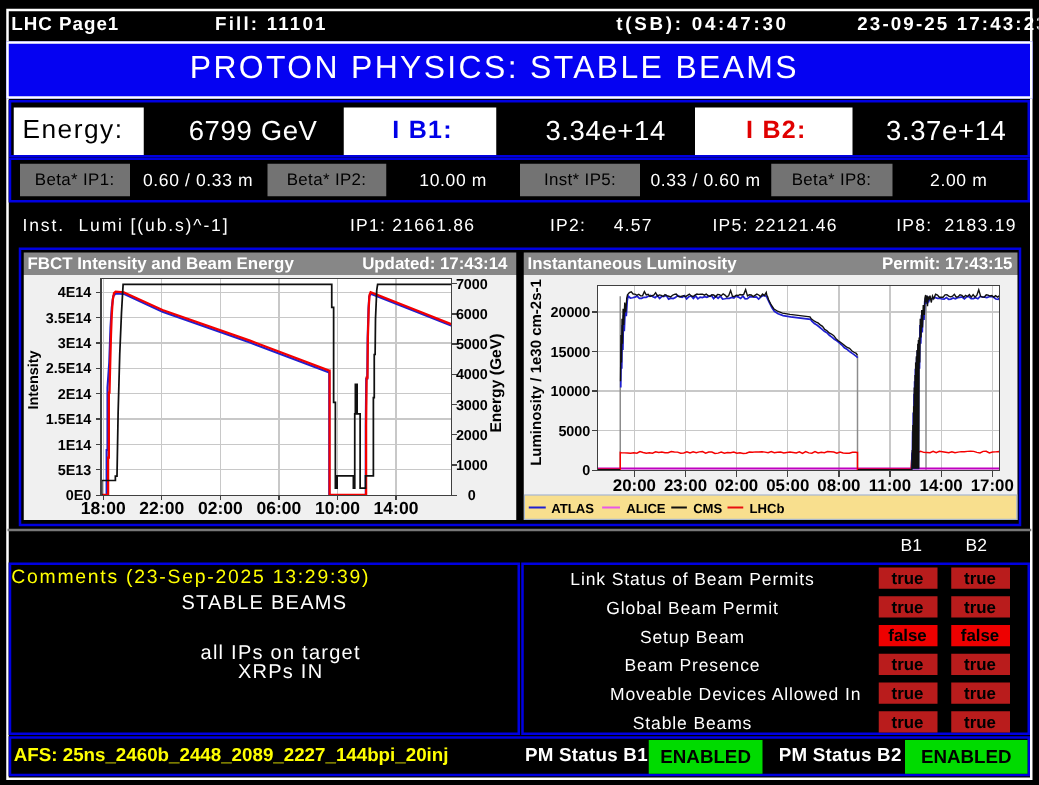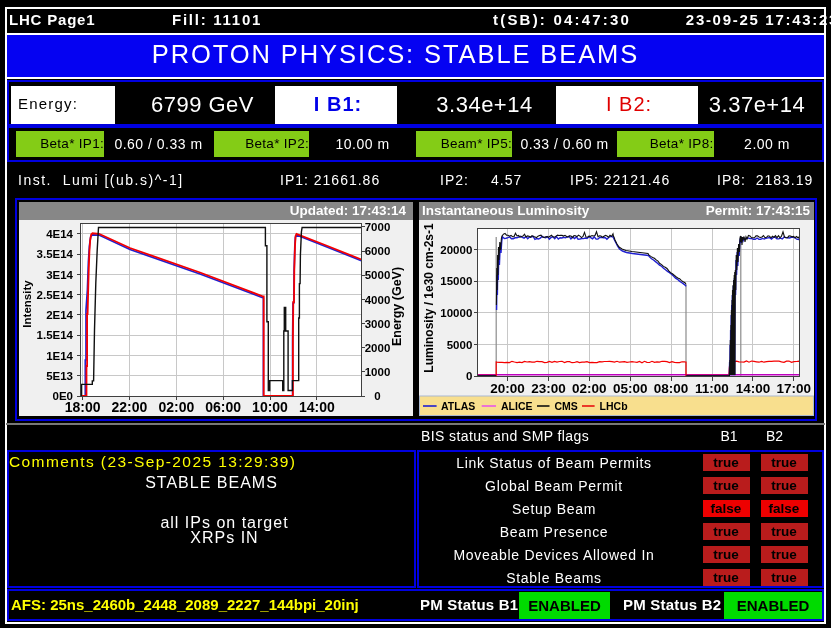--- a/index.html
+++ b/index.html
@@ -3,22 +3,22 @@
 html,body{margin:0;padding:0;background:#000;}
 *{box-sizing:border-box;}
 #page{position:relative;width:831px;height:628px;background:#000;overflow:hidden;
  font-family:"Liberation Sans",sans-serif;}
 .abs{position:absolute;}
 .wtxt{color:#fff;}
 .topbar{font-size:15px;font-weight:bold;color:#fff;top:11px;}
 .bluebox{border:2px solid #0000e0;background:#000;}
 .lbl{background:#fff;color:#000;position:absolute;}
 .val{color:#fff;position:absolute;text-align:center;}
-.betalbl{position:absolute;top:3px;height:26px;background:#84cc16;color:#000;
- font-size:13.5px;text-align:right;line-height:26px;letter-spacing:0.3px;}
+.betalbl{position:absolute;top:3px;height:26px;background:#737373;color:#000;
+ font-size:13.5px;text-align:center;line-height:26px;letter-spacing:0.3px;}
 .betaval{position:absolute;top:3px;height:26px;color:#fff;font-size:14px;
  text-align:center;line-height:26px;letter-spacing:0.5px;}
 .ctitle{position:absolute;height:18px;background:#878787;color:#fff;
  font-size:13.5px;font-weight:bold;line-height:18px;}
 .lumi{position:absolute;top:172px;color:#fff;font-size:14px;letter-spacing:1px;}
 .bisrow{position:absolute;left:0;width:270px;color:#fff;font-size:14px;
  text-align:center;height:18px;line-height:18px;letter-spacing:0.7px;}
 .flag{position:absolute;width:47px;height:17px;font-size:13.5px;font-weight:bold;
  color:#000;text-align:center;line-height:17px;}
 .green{background:#b91c1c;}
@@ -33,48 +33,49 @@
  <div class="abs topbar" style="left:172px;letter-spacing:1.75px;">Fill: 11101</div>
  <div class="abs topbar" style="left:336px;letter-spacing:1.6px;margin-top:24px;">E:&nbsp; 6799 GeV</div>
  <div class="abs topbar" style="left:493px;letter-spacing:2.2px;">t(SB): 04:47:30</div>
  <div class="abs topbar" style="left:616px;width:223px;text-align:right;letter-spacing:1.7px;">23-09-25 17:43:23</div>
 
  <div class="abs" style="left:5px;top:33px;width:821px;height:46px;border:2px solid #fff;background:#0502f2;text-align:center;">
   <div style="margin-top:5px;margin-right:40px;font-size:25.5px;letter-spacing:1.9px;color:#fff;">PROTON PHYSICS: STABLE BEAMS</div>
  </div>
 
  <div class="abs bluebox" style="left:7px;top:80px;width:817px;height:46px;">
-  <div class="lbl" style="left:2px;top:4px;width:104px;height:38px;font-size:15px;letter-spacing:1.2px;line-height:36px;padding-left:7px;">Energy:</div>
+  <div class="lbl" style="left:2px;top:4px;width:104px;height:38px;font-size:21px;letter-spacing:1.2px;line-height:36px;padding-left:7px;">Energy:</div>
   <div class="val" style="left:106px;top:4px;width:160px;height:38px;font-size:22px;letter-spacing:0.5px;line-height:37px;padding-left:15px;">6799 GeV</div>
   <div class="lbl" style="left:265.5px;top:4px;width:122px;height:38px;font-size:20px;font-weight:bold;line-height:37px;text-align:center;color:#0000e8;letter-spacing:1px;padding-left:5px;">I B1:</div>
   <div class="val" style="left:387.5px;top:4px;width:160px;height:38px;font-size:22px;letter-spacing:0.5px;line-height:37px;padding-left:16px;">3.34e+14</div>
-  <div class="lbl" style="left:547px;top:4px;width:142px;height:38px;font-size:20px;font-weight:normal;line-height:37px;text-align:center;color:#e00000;letter-spacing:1px;padding-left:4px;">I B2:</div>
+  <div class="lbl" style="left:547px;top:4px;width:126px;height:38px;font-size:20px;font-weight:bold;line-height:37px;text-align:center;color:#e00000;letter-spacing:1px;padding-left:4px;">I B2:</div>
   <div class="val" style="left:666px;top:4px;width:148px;height:38px;font-size:22px;letter-spacing:0.5px;line-height:37px;padding-left:16px;">3.37e+14</div>
  </div>
 
  <div class="abs bluebox" style="left:7px;top:126px;width:817px;height:36px;">
   <div class="betalbl" style="left:6.5px;width:88.5px;">Beta* IP1:</div>
   <div class="betaval" style="left:95px;width:109px;">0.60 / 0.33 m</div>
   <div class="betalbl" style="left:204.5px;width:95.5px;">Beta* IP2:</div>
   <div class="betaval" style="left:300px;width:107px;">10.00 m</div>
-  <div class="betalbl" style="left:407px;width:96px;">Beam* IP5:</div>
+  <div class="betalbl" style="left:407px;width:96px;">Inst* IP5:</div>
   <div class="betaval" style="left:503px;width:105px;">0.33 / 0.60 m</div>
   <div class="betalbl" style="left:608px;width:96.5px;">Beta* IP8:</div>
   <div class="betaval" style="left:704.5px;width:107px;">2.00 m</div>
  </div>
 
  <div class="lumi" style="left:18px;letter-spacing:1.5px;">Inst.&nbsp; Lumi [(ub.s)^-1]</div>
  <div class="lumi" style="left:280px;">IP1: 21661.86</div>
  <div class="lumi" style="left:440px;">IP2:</div>
  <div class="lumi" style="left:491px;">4.57</div>
  <div class="lumi" style="left:570px;">IP5: 22121.46</div>
  <div class="lumi" style="left:717px;">IP8:&nbsp; 2183.19</div>
 
  <div class="abs bluebox" style="left:15px;top:198px;width:802px;height:223px;"></div>
  <div class="ctitle" style="left:19px;top:202px;width:394px;">
+  <span style="margin-left:3px;">FBCT Intensity and Beam Energy</span>
   <span style="position:absolute;right:7px;">Updated: 17:43:14</span>
  </div>
  <div class="ctitle" style="left:419px;top:202px;width:395px;">
   <span style="margin-left:3px;">Instantaneous Luminosity</span>
   <span style="position:absolute;right:4px;">Permit: 17:43:15</span>
  </div>
  <svg width="394" height="196" viewBox="0 0 394 196" style="position:absolute;left:19px;top:220px;background:#f0f0f0">
 <rect x="61.7" y="3.0" width="280.7" height="173.1" fill="#ffffff"></rect>
 <path d="M63.6,3.0V176.1 M110.4,3.0V176.1 M157.3,3.0V176.1 M204.1,3.0V176.1 M251.0,3.0V176.1 M297.8,3.0V176.1 M61.7,155.8H342.4 M61.7,135.5H342.4 M61.7,115.2H342.4 M61.7,94.9H342.4 M61.7,74.6H342.4 M61.7,54.3H342.4 M61.7,34.0H342.4 M61.7,13.7H342.4" stroke="#c8c8c8" stroke-width="1" fill="none" shape-rendering="crispEdges"></path>
 <path d="M61.7,176.0 L66.3,176.0 L66.3,140.0 L67.0,140.0 L67.0,90.0 L68.4,70.0 L69.4,42.0 L70.4,26.0 L71.6,17.0 L73.3,14.8 L80.0,15.1 L111.0,29.5 L181.0,54.0 L244.4,78.0 L244.4,176.0 L273.6,176.0 L273.6,121.0 L274.0,83.0 L274.8,83.0 L275.1,51.0 L275.8,27.0 L276.4,17.2 L277.6,15.0 L306.0,26.2 L342.4,40.7" stroke="#2020d0" stroke-width="1.7" fill="none"></path>
@@ -138,36 +139,35 @@
 <path d="M62.7,186H77" stroke="#e858e8" stroke-width="1.6"></path>
 <text x="82" y="190" font-family="Liberation Sans,sans-serif" font-size="10.5" font-weight="bold" fill="#000">ALICE</text>
 <path d="M118,186H130.5" stroke="#101010" stroke-width="1.6"></path>
 <text x="135.5" y="190" font-family="Liberation Sans,sans-serif" font-size="10.5" font-weight="bold" fill="#000">CMS</text>
 <path d="M163,186H175.6" stroke="#e81010" stroke-width="1.6"></path>
 <text x="180.6" y="190" font-family="Liberation Sans,sans-serif" font-size="10.5" font-weight="bold" fill="#000">LHCb</text>
 </svg>
 
  <div class="abs" style="left:6px;top:423px;width:819px;height:2px;background:#787878;"></div>
 
- <div class="abs wtxt" style="left:421px;top:428px;font-size:14px;letter-spacing:0.4px;">BIS status and SMP flags</div>
  <div class="abs wtxt" style="left:714px;top:428px;width:30px;text-align:center;font-size:14px;">B1</div>
- <div class="abs wtxt" style="left:766px;top:428px;width:30px;font-size:14px;">B2</div>
+ <div class="abs wtxt" style="left:766px;top:428px;width:30px;text-align:center;font-size:14px;">B2</div>
 
  <div class="abs bluebox" style="left:7px;top:450px;width:409px;height:138px;">
   <div style="position:absolute;left:0px;top:1px;color:#ffff00;font-size:15.5px;letter-spacing:1.4px;">Comments (23-Sep-2025 13:29:39)</div>
   <div style="position:absolute;left:0;top:23px;width:405px;text-align:center;color:#fff;font-size:16px;letter-spacing:1px;line-height:16px;">STABLE BEAMS</div>
   <div style="position:absolute;left:13px;top:62.5px;width:405px;text-align:center;color:#fff;font-size:16px;letter-spacing:1px;line-height:15.2px;">all IPs on target<br>XRPs IN</div>
  </div>
 
  <div class="abs bluebox" style="left:417px;top:450px;width:407px;height:138px;">
   <div class="bisrow" style="top:1.5px;">Link Status of Beam Permits</div>
   <div class="bisrow" style="top:24.5px;">Global Beam Permit</div>
   <div class="bisrow" style="top:47.5px;">Setup Beam</div>
   <div class="bisrow" style="top:70.5px;">Beam Presence</div>
-  <div class="bisrow" style="top:93.5px;">Moveable Devices Allowed In</div>
+  <div class="bisrow" style="top:93.5px;text-align:right;">Moveable Devices Allowed In</div>
   <div class="bisrow" style="top:116.5px;">Stable Beams</div>
   <div class="flag green" style="left:283.5px;top:2px;">true</div>
       <div class="flag green" style="left:341.5px;top:2px;">true</div>
   <div class="flag green" style="left:283.5px;top:25px;">true</div>
       <div class="flag green" style="left:341.5px;top:25px;">true</div>
   <div class="flag redbg" style="left:283.5px;top:48px;">false</div>
       <div class="flag redbg" style="left:341.5px;top:48px;">false</div>
   <div class="flag green" style="left:283.5px;top:71px;">true</div>
       <div class="flag green" style="left:341.5px;top:71px;">true</div>
   <div class="flag green" style="left:283.5px;top:94px;">true</div>

